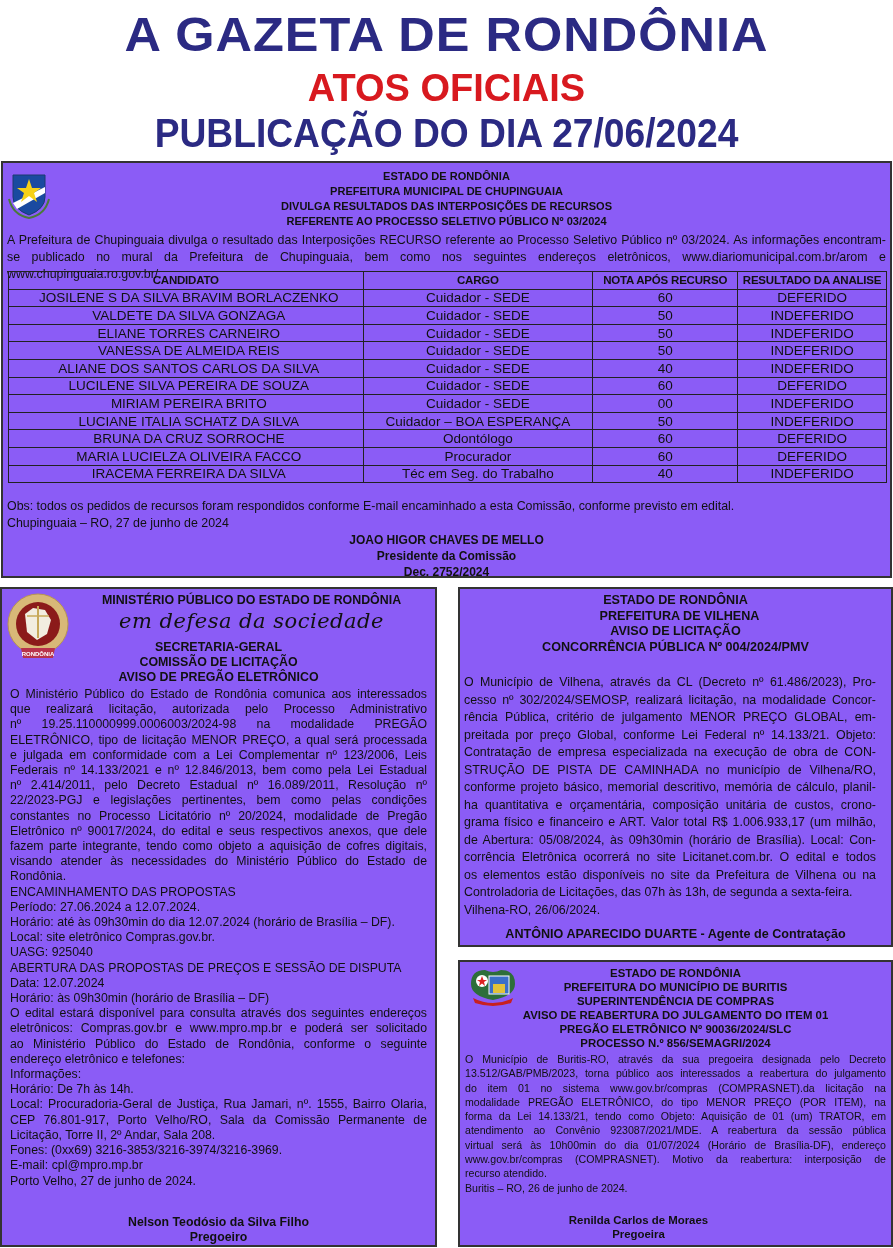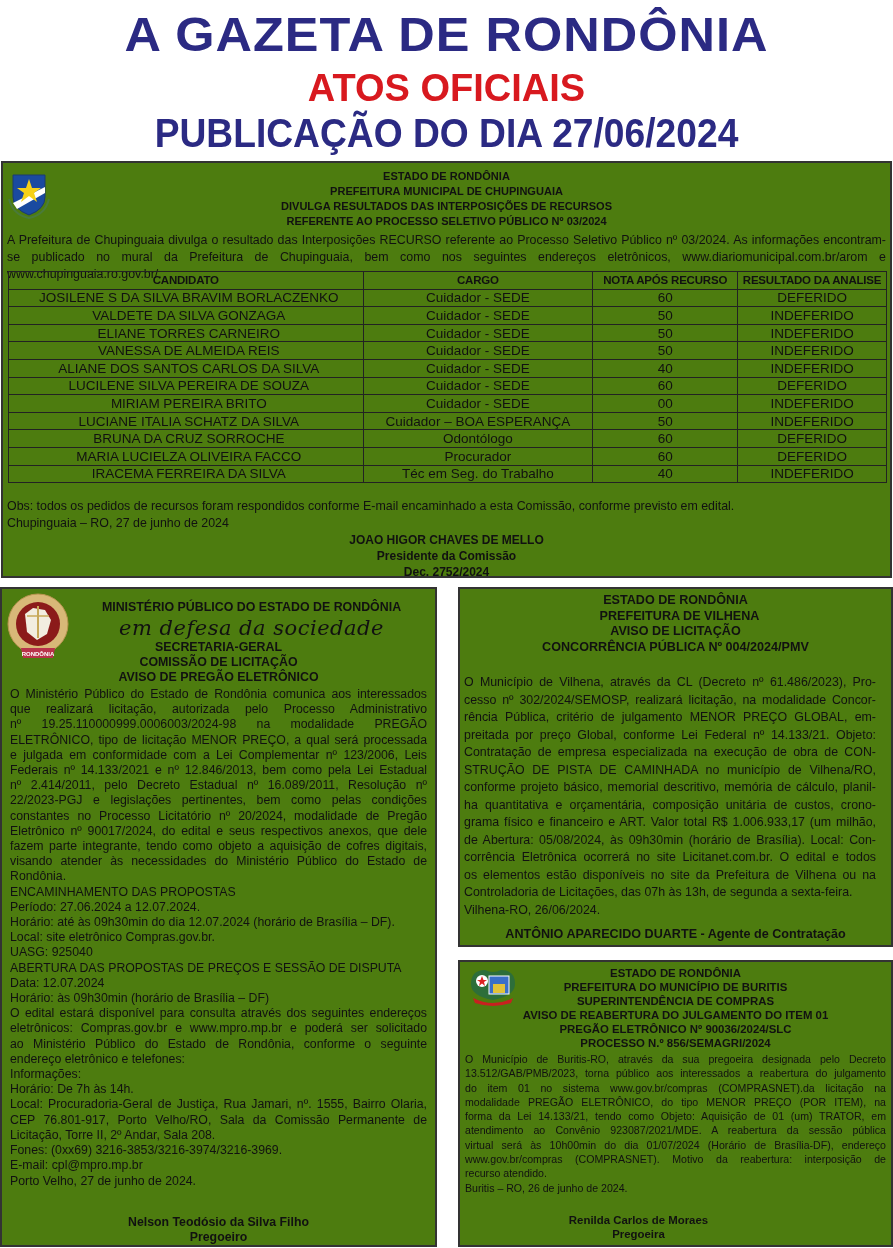--- a/index.html
+++ b/index.html
@@ -5,21 +5,21 @@
   * { box-sizing: border-box; margin: 0; padding: 0; }
   html, body { width: 893px; height: 1248px; background: #ffffff; overflow: hidden; }
   body { position: relative; font-family: "Liberation Sans", sans-serif; color: #111; }
 
   
   .masthead { position: absolute; left: 0; top: 0; width: 893px; height: 158px; text-align: center; }
   .mh-title { position: absolute; left: 0; width: 893px; top: 6px; font-size: 49px; font-weight: bold; color: #2b2a83; letter-spacing: 1px; transform: scaleX(1.03); line-height: 56px; }
   .mh-sub { position: absolute; left: 0; width: 893px; top: 66px; font-size: 38px; font-weight: bold; color: #d8191f; line-height: 44px; }
   .mh-date { position: absolute; left: 0; width: 893px; top: 110px; font-size: 40px; font-weight: bold; color: #2b2a83; line-height: 46px; transform: scaleX(0.93); }
 
-  .box { position: absolute; border: 2px solid #333; background: #4d7c0f; }
+  .box { position: absolute; border: 2px solid #333; background: #8b5cf6; }
 
   
   #box1 { left: 1px; top: 161px; width: 891px; height: 417px; }
   .hdr-c { text-align: center; font-weight: bold; font-size: 11.5px; line-height: 15px; transform: scaleX(0.96); }
   .p1 { font-size: 12.4px; line-height: 17px; padding: 0 4px; text-align: justify; }
   .logo-abs { position: absolute; }
 
   table.res { position: absolute; left: 5px; top: 108px; width: 879px; border-collapse: collapse; font-size: 13.5px; }
   table.res th, table.res td { border: 1px solid #222; height: 17.6px; line-height: 15px; padding: 0 4px; }
   table.res th { font-size: 11.5px; font-weight: bold; text-align: center; letter-spacing: -0.2px; }
@@ -172,21 +172,21 @@
 <div class="box" id="box2">
   <svg class="logo-abs" style="left:3px;top:3px;" width="66" height="70" viewBox="0 0 66 70">
     <circle cx="33" cy="32" r="30" fill="#d8b878" stroke="#b89550" stroke-width="1"></circle>
     <circle cx="33" cy="32" r="22" fill="#8b1a1a"></circle>
     <path d="M20 22 L28 16 L40 18 L46 28 L42 42 L32 48 L22 40 Z" fill="#f2ede0"></path>
     <line x1="33" y1="14" x2="33" y2="46" stroke="#c7a85a" stroke-width="2"></line>
     <line x1="22" y1="24" x2="44" y2="24" stroke="#c7a85a" stroke-width="1.5"></line>
     <path d="M16 56 L50 56 L48 66 L18 66 Z" fill="#b8324a"></path>
     <text x="33" y="64" font-size="6" fill="#fff" text-anchor="middle" font-family="Liberation Sans, sans-serif" font-weight="bold">RONDÔNIA</text>
   </svg>
-  <div style="position:absolute;left:66px;top:11px;width:367px;">
+  <div style="position:absolute;left:66px;top:4px;width:367px;">
     <div class="hb" style="font-size:12.4px;line-height:15px;">MINISTÉRIO PÚBLICO DO ESTADO DE RONDÔNIA</div>
     <div class="script" style="line-height:26px;">em defesa da sociedade</div>
   </div>
   <div style="position:absolute;left:0;top:51px;width:433px;">
     <div class="hb" style="font-size:12.4px;line-height:15px;">SECRETARIA-GERAL</div>
     <div class="hb" style="font-size:12.4px;line-height:15px;">COMISSÃO DE LICITAÇÃO</div>
     <div class="hb" style="font-size:12.4px;line-height:15px;">AVISO DE PREGÃO ELETRÔNICO</div>
   </div>
   <div class="p2" style="position:absolute;left:0;top:98px;width:433px;">
     <span class="ln">O Ministério Público do Estado de Rondônia comunica aos interessados</span>

